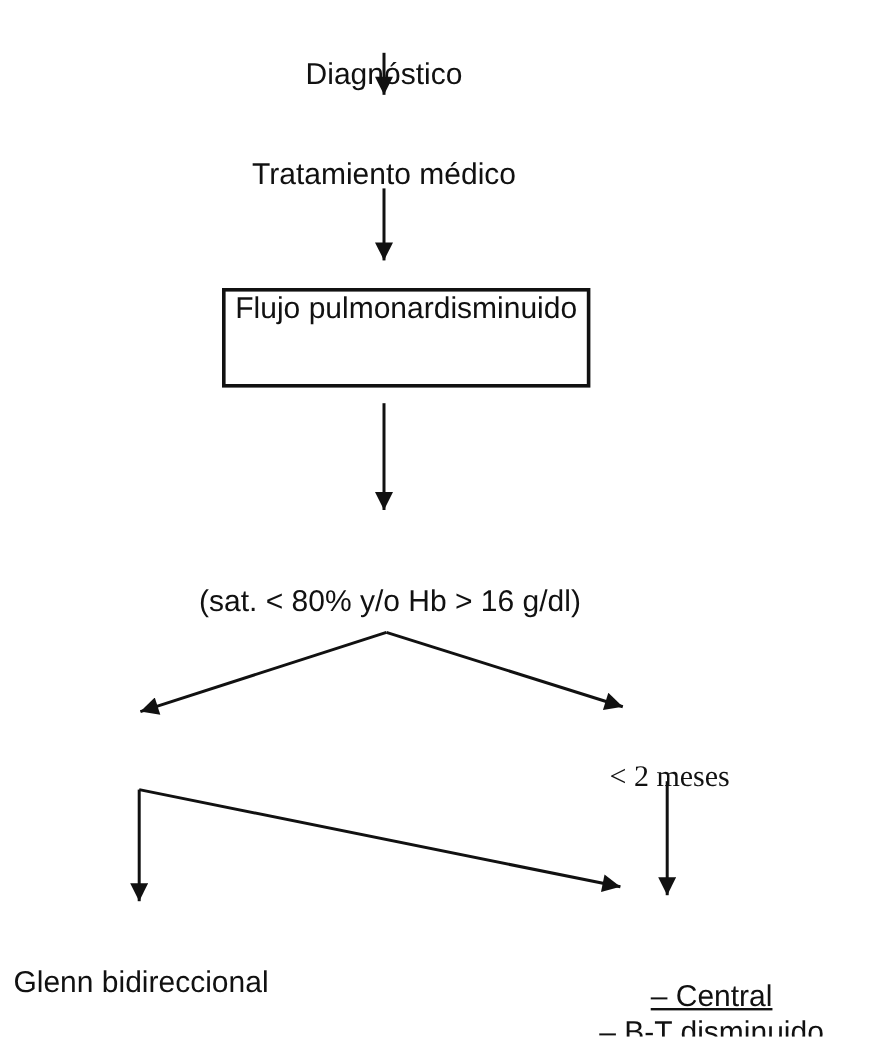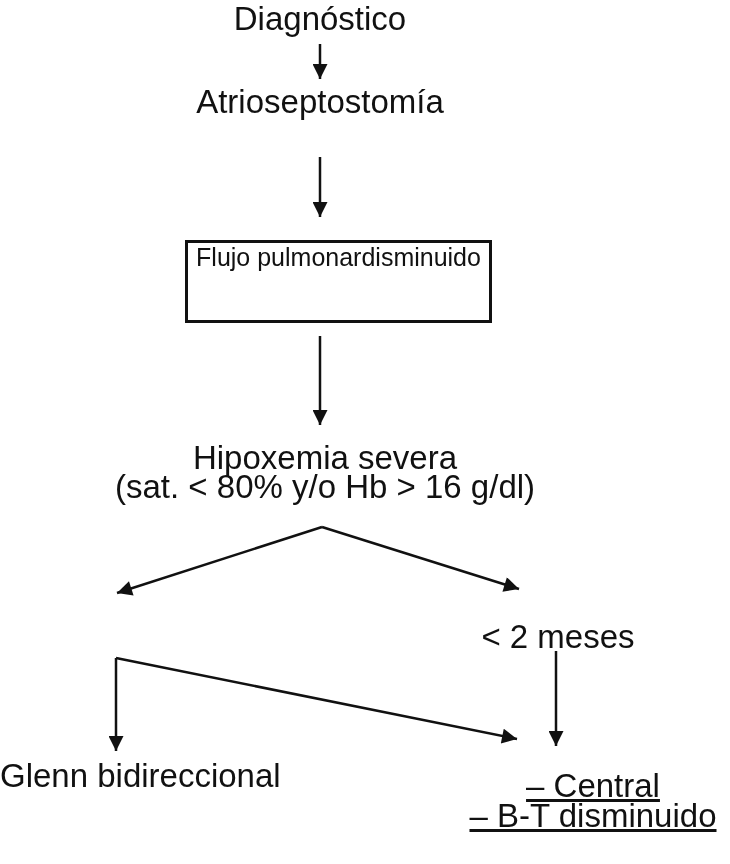--- a/index.html
+++ b/index.html
@@ -12,44 +12,45 @@
     font-family: "Liberation Sans", "DejaVu Sans", sans-serif;
     overflow: hidden;
   }
   .wires {
     position: absolute;
     left: 0; top: 0;
     width: 730px; height: 864px;
   }
   .lbl {
     position: absolute;
-    font-size: 33px;
+    font-size: 25px;
     line-height: 29px;
     white-space: nowrap;
+    margin-top: 44px;
   }
   .center { text-align: center; }
 
   #node-diagnostico { left: 180px; top: 4px;  width: 280px; }
   #node-tratamiento { left: 160px; top: 87px; width: 320px; }
 
   #node-flujo {
     position: absolute;
     left: 185px; top: 240px;
     width: 307px; height: 83px;
     border: 3px solid #111111;
     box-sizing: border-box;
     display: flex; flex-direction: row; justify-content: center;
     text-align: center;
     font-size: 25px; line-height: 28px;
   }
 
   #node-hipoxemia { left: 115px; top: 443px; width: 420px; }
 
   #label-gt2 { left: 40px;  top: 619px; width: 160px; }
-  #label-lt2 { left: 478px; top: 622px; width: 160px; }
+  #label-lt2 { left: 478px; top: 589px; width: 160px; font-family: Liberation Serif, serif; }
 
   #node-glenn   { left: 0px;   top: 761px; width: 235px; }
   #node-fistula { left: 425px; top: 759px; width: 305px; }
 
   #fistula-options {
     left: 458px; top: 771px; width: 270px;
     text-align: center; line-height: 30px; text-decoration: underline;
   }
 </style>
 </head>
@@ -71,30 +72,29 @@
       <line x1="322" y1="527" x2="519" y2="589" marker-end="url(#ah)"></line>
       <line x1="116" y1="658" x2="116" y2="751" marker-end="url(#ah)"></line>
       <line x1="116" y1="658" x2="517" y2="739" marker-end="url(#ah)"></line>
       <line x1="556" y1="651" x2="556" y2="746" marker-end="url(#ah)"></line>
     </g>
   </svg>
 
   <div class="lbl center" id="node-diagnostico">Diagnóstico</div>
 
   <div class="lbl center" id="node-tratamiento">
-    <div>Atrioseptostomía</div>
+    <div>Tratamiento médico</div>
   </div>
 
   <div id="node-flujo">
     <div>Flujo pulmonar</div>
     <div>disminuido</div>
   </div>
 
   <div class="lbl center" id="node-hipoxemia">
-    <div>Hipoxemia severa</div>
     <div>(sat. &lt; 80% y/o Hb &gt; 16 g/dl)</div>
   </div>
 
 
   <div class="lbl center" id="label-lt2">&lt; 2 meses</div>
 
   <div class="lbl center" id="node-glenn">Glenn bidireccional</div>
 
 
   <div class="lbl" id="fistula-options">

